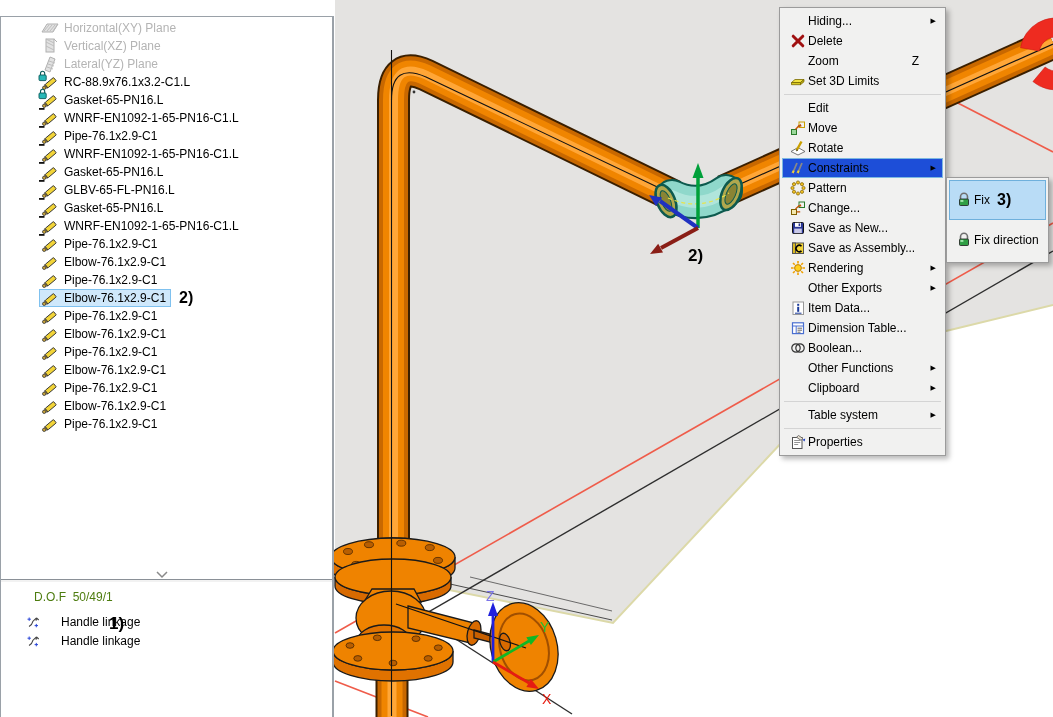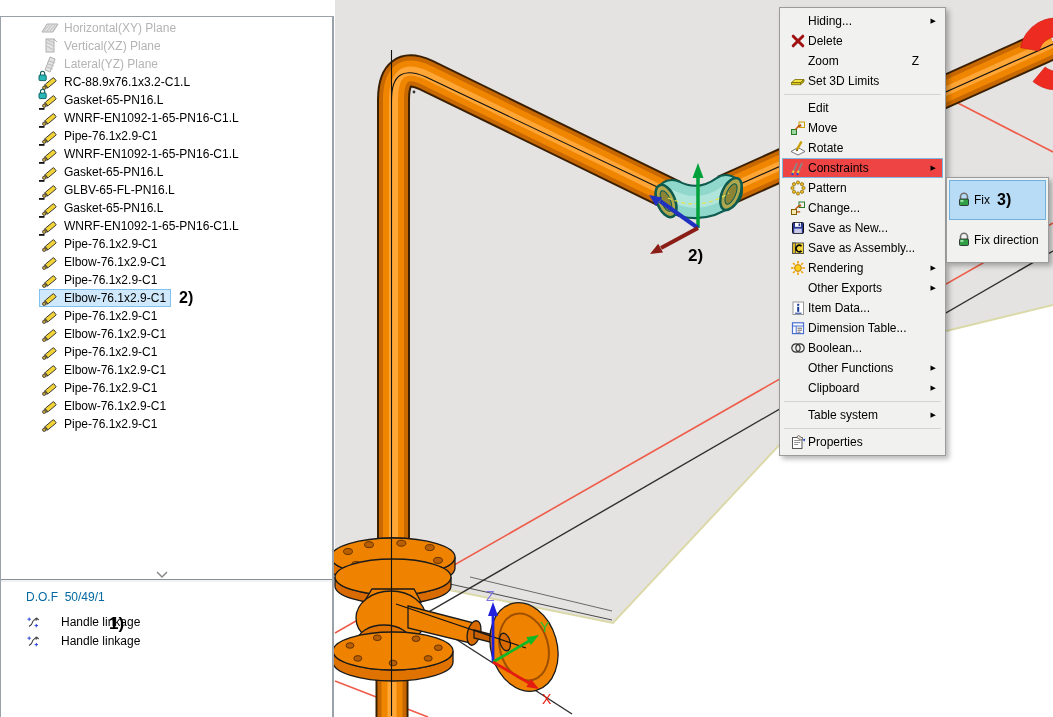--- a/index.html
+++ b/index.html
@@ -17,31 +17,31 @@
   .twrap { display:inline-flex; align-items:center; height:18px; padding:0 4px 0 1px; border:1px solid transparent; }
   .twrap.sel { background:#cfe8fb; border-color:#7fc1ef; }
   .ticon { width:18px; height:18px; margin-right:5px; position:relative; flex:none; }
   .ticon svg { display:block; }
   .tbadge { position:absolute; left:-3px; top:-3px; width:10px; height:12px; }
   .dis .tlabel { color:#b4b4b4; }
   .annot { font-weight:bold; font-size:16px; margin-left:8px; color:#000; }
   #divider { position:absolute; top:562px; left:0; right:0; height:3px; border-top:1px solid #8a9097; background:#f2f2f2; }
   #divider-chevron { position:absolute; top:553px; left:152px; width:18px; height:9px; }
   #bottom-panel { position:absolute; top:565px; left:0; right:0; bottom:0; background:#fff; padding:8px 0 0 25px; font-size:12px; }
-  #dof { white-space:pre; margin-bottom:8px; color:#0369a1; }
+  #dof { white-space:pre; margin-left:8px; margin-bottom:8px; color:#4d7c0f; }
   .hrow { height:19px; display:flex; align-items:center; gap:20px; color:#000; }
   .hicon { width:15px; height:15px; flex:none; }
   #annot1 { position:absolute; left:108px; top:32px; font-weight:bold; font-size:17px; color:#000; }
 
   
   .menu { position:absolute; left:779px; top:7px; width:167px; background:#f1f1f0;
           border:1px solid #9b9b9b; padding:3px 0; box-shadow:3px 3px 5px rgba(0,0,0,.28);
           font-size:12px; z-index:3; color:#000; }
   .mrow { height:20px; display:flex; align-items:center; position:relative; padding:0 14px 0 5px; margin:0 2px; border:1px solid transparent; }
-  .mrow.hl { background:#ef4444; border-color:#7db8e0; }
+  .mrow.hl { background:#1d4ed8; border-color:#7db8e0; }
   .micon { width:20px; height:16px; flex:none; display:flex; align-items:center; justify-content:center; }
   .micon svg { display:block; }
   .mlabel { white-space:nowrap; }
   .mshort { position:absolute; right:23px; }
   .marrow { position:absolute; right:6px; font-size:7px; color:#000; }
   .msep { height:1px; background:#d4d4d4; margin:3px 4px; }
 
   .submenu { position:absolute; left:946px; top:177px; width:103px; background:#f1f1f0;
              border:1px solid #9b9b9b; padding:2px 0; box-shadow:3px 3px 5px rgba(0,0,0,.28);
              font-size:12px; z-index:4; color:#000; }

